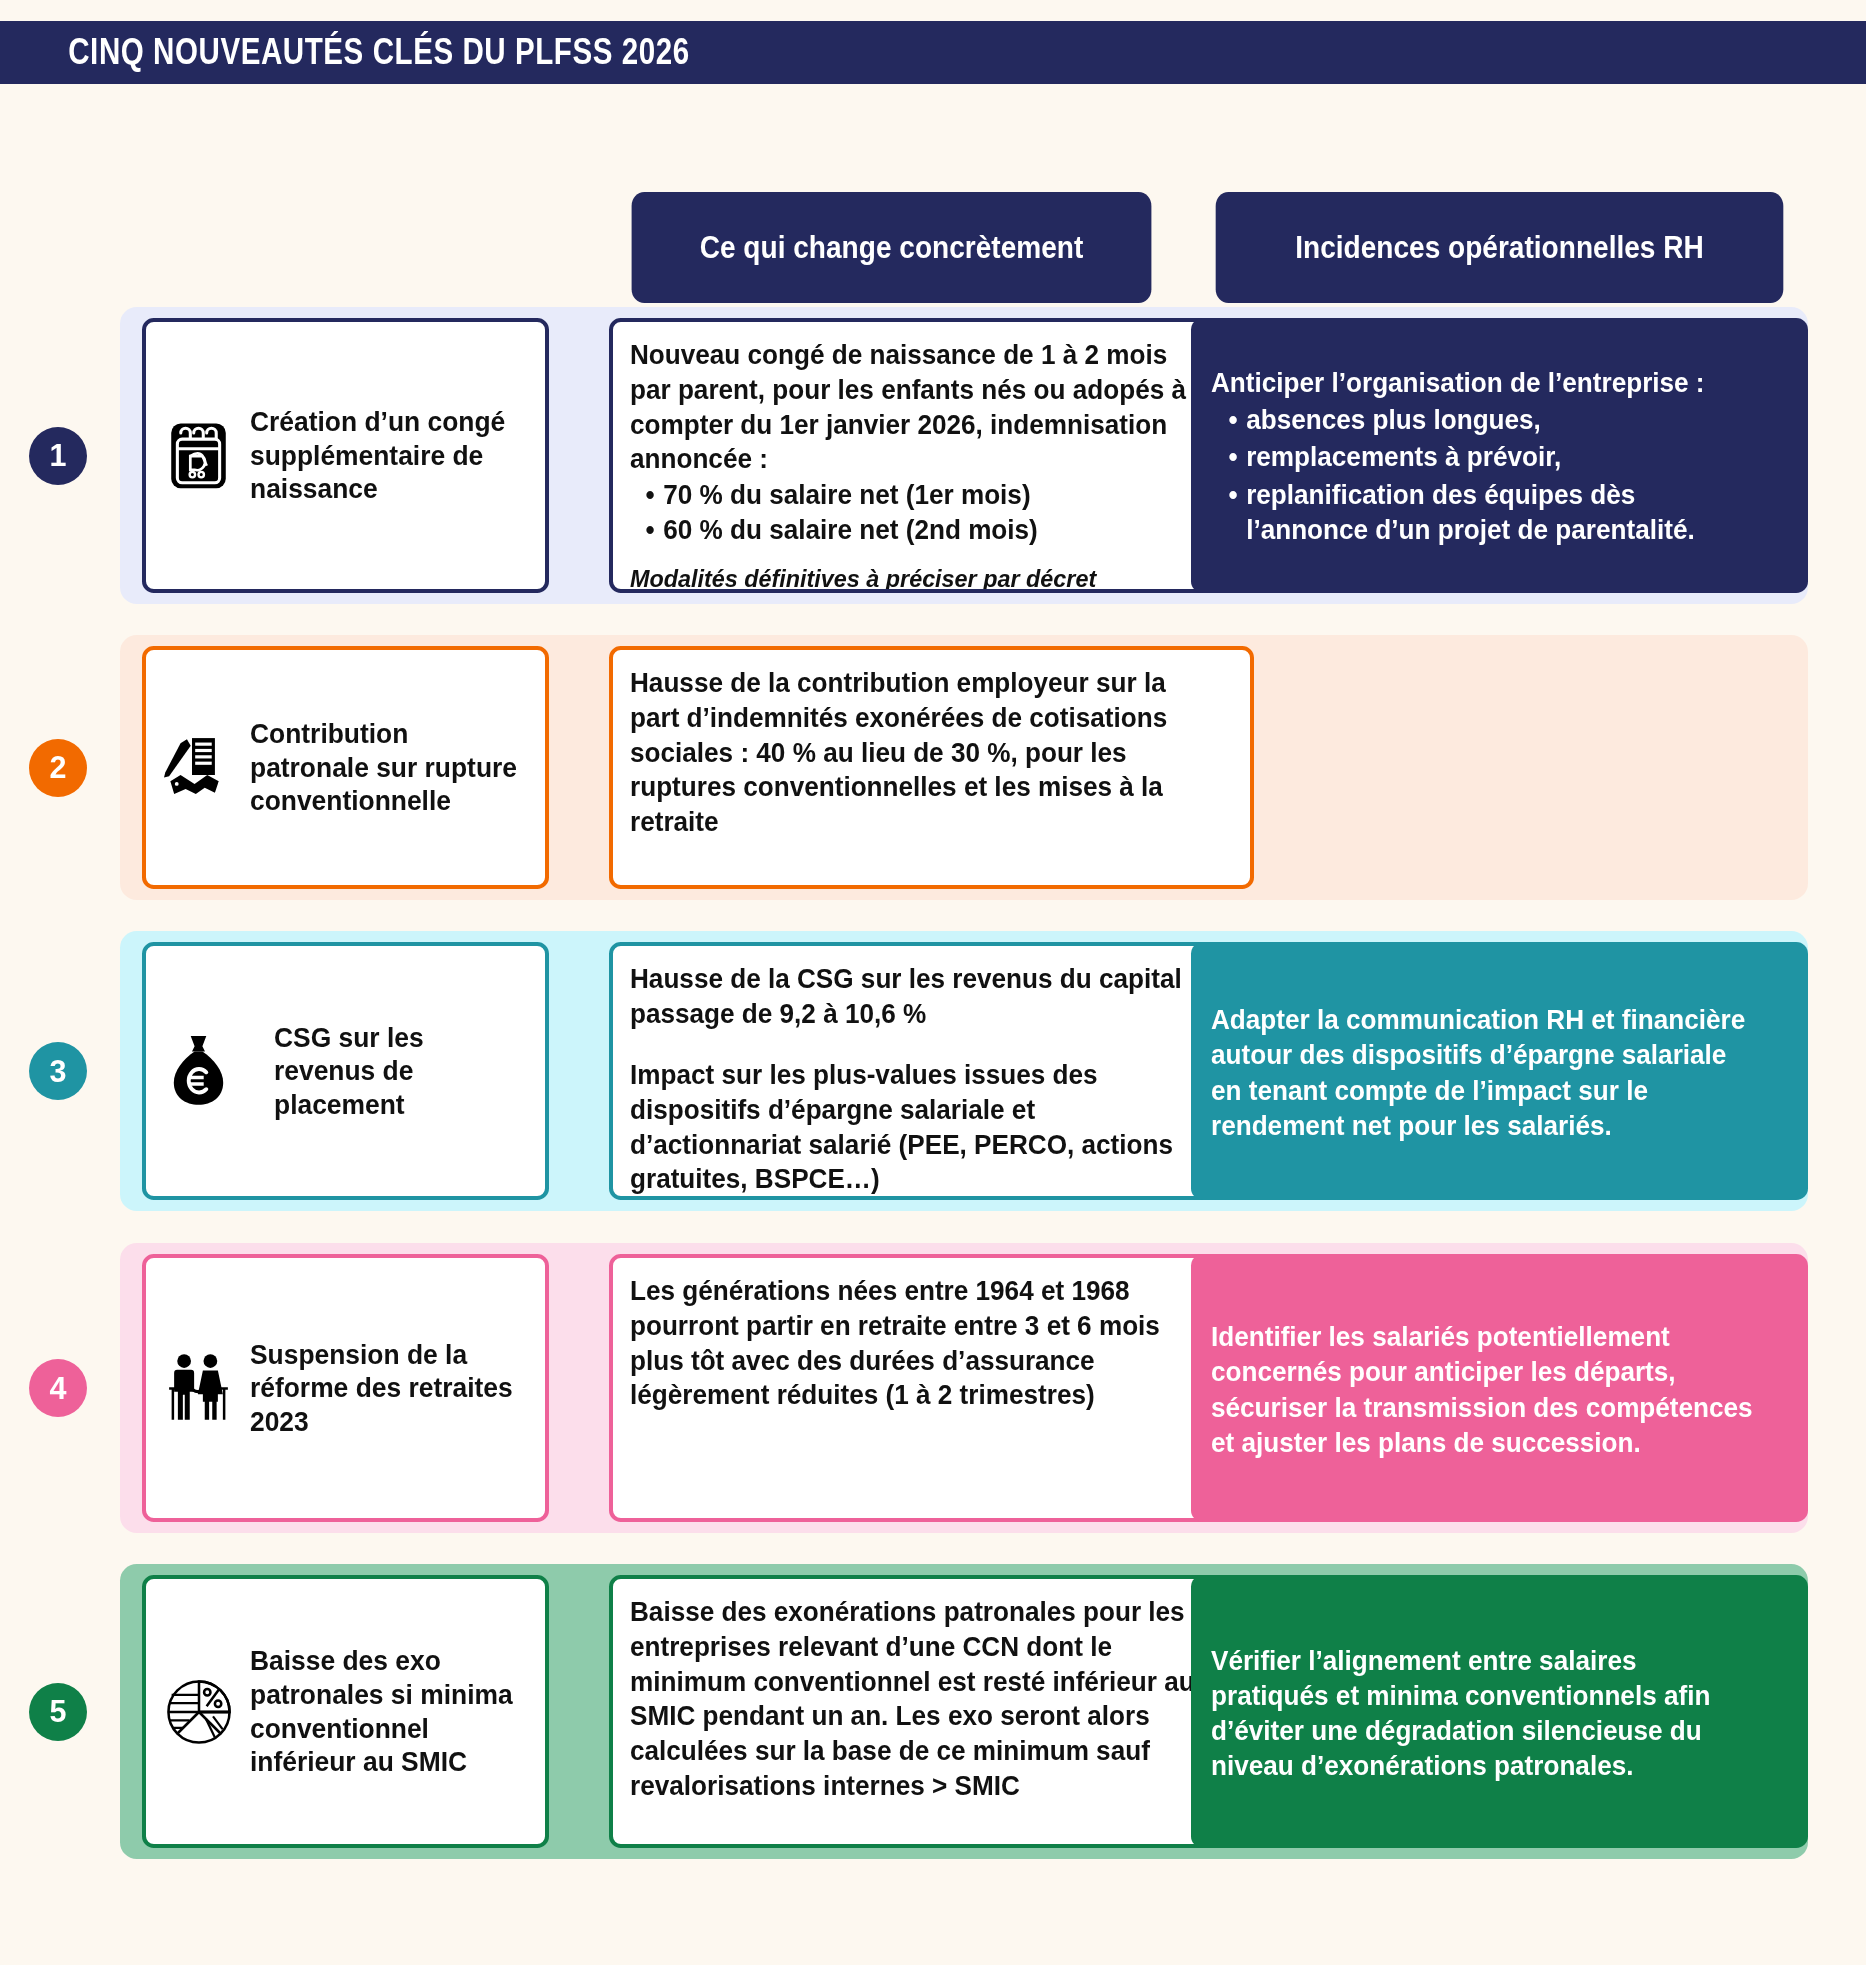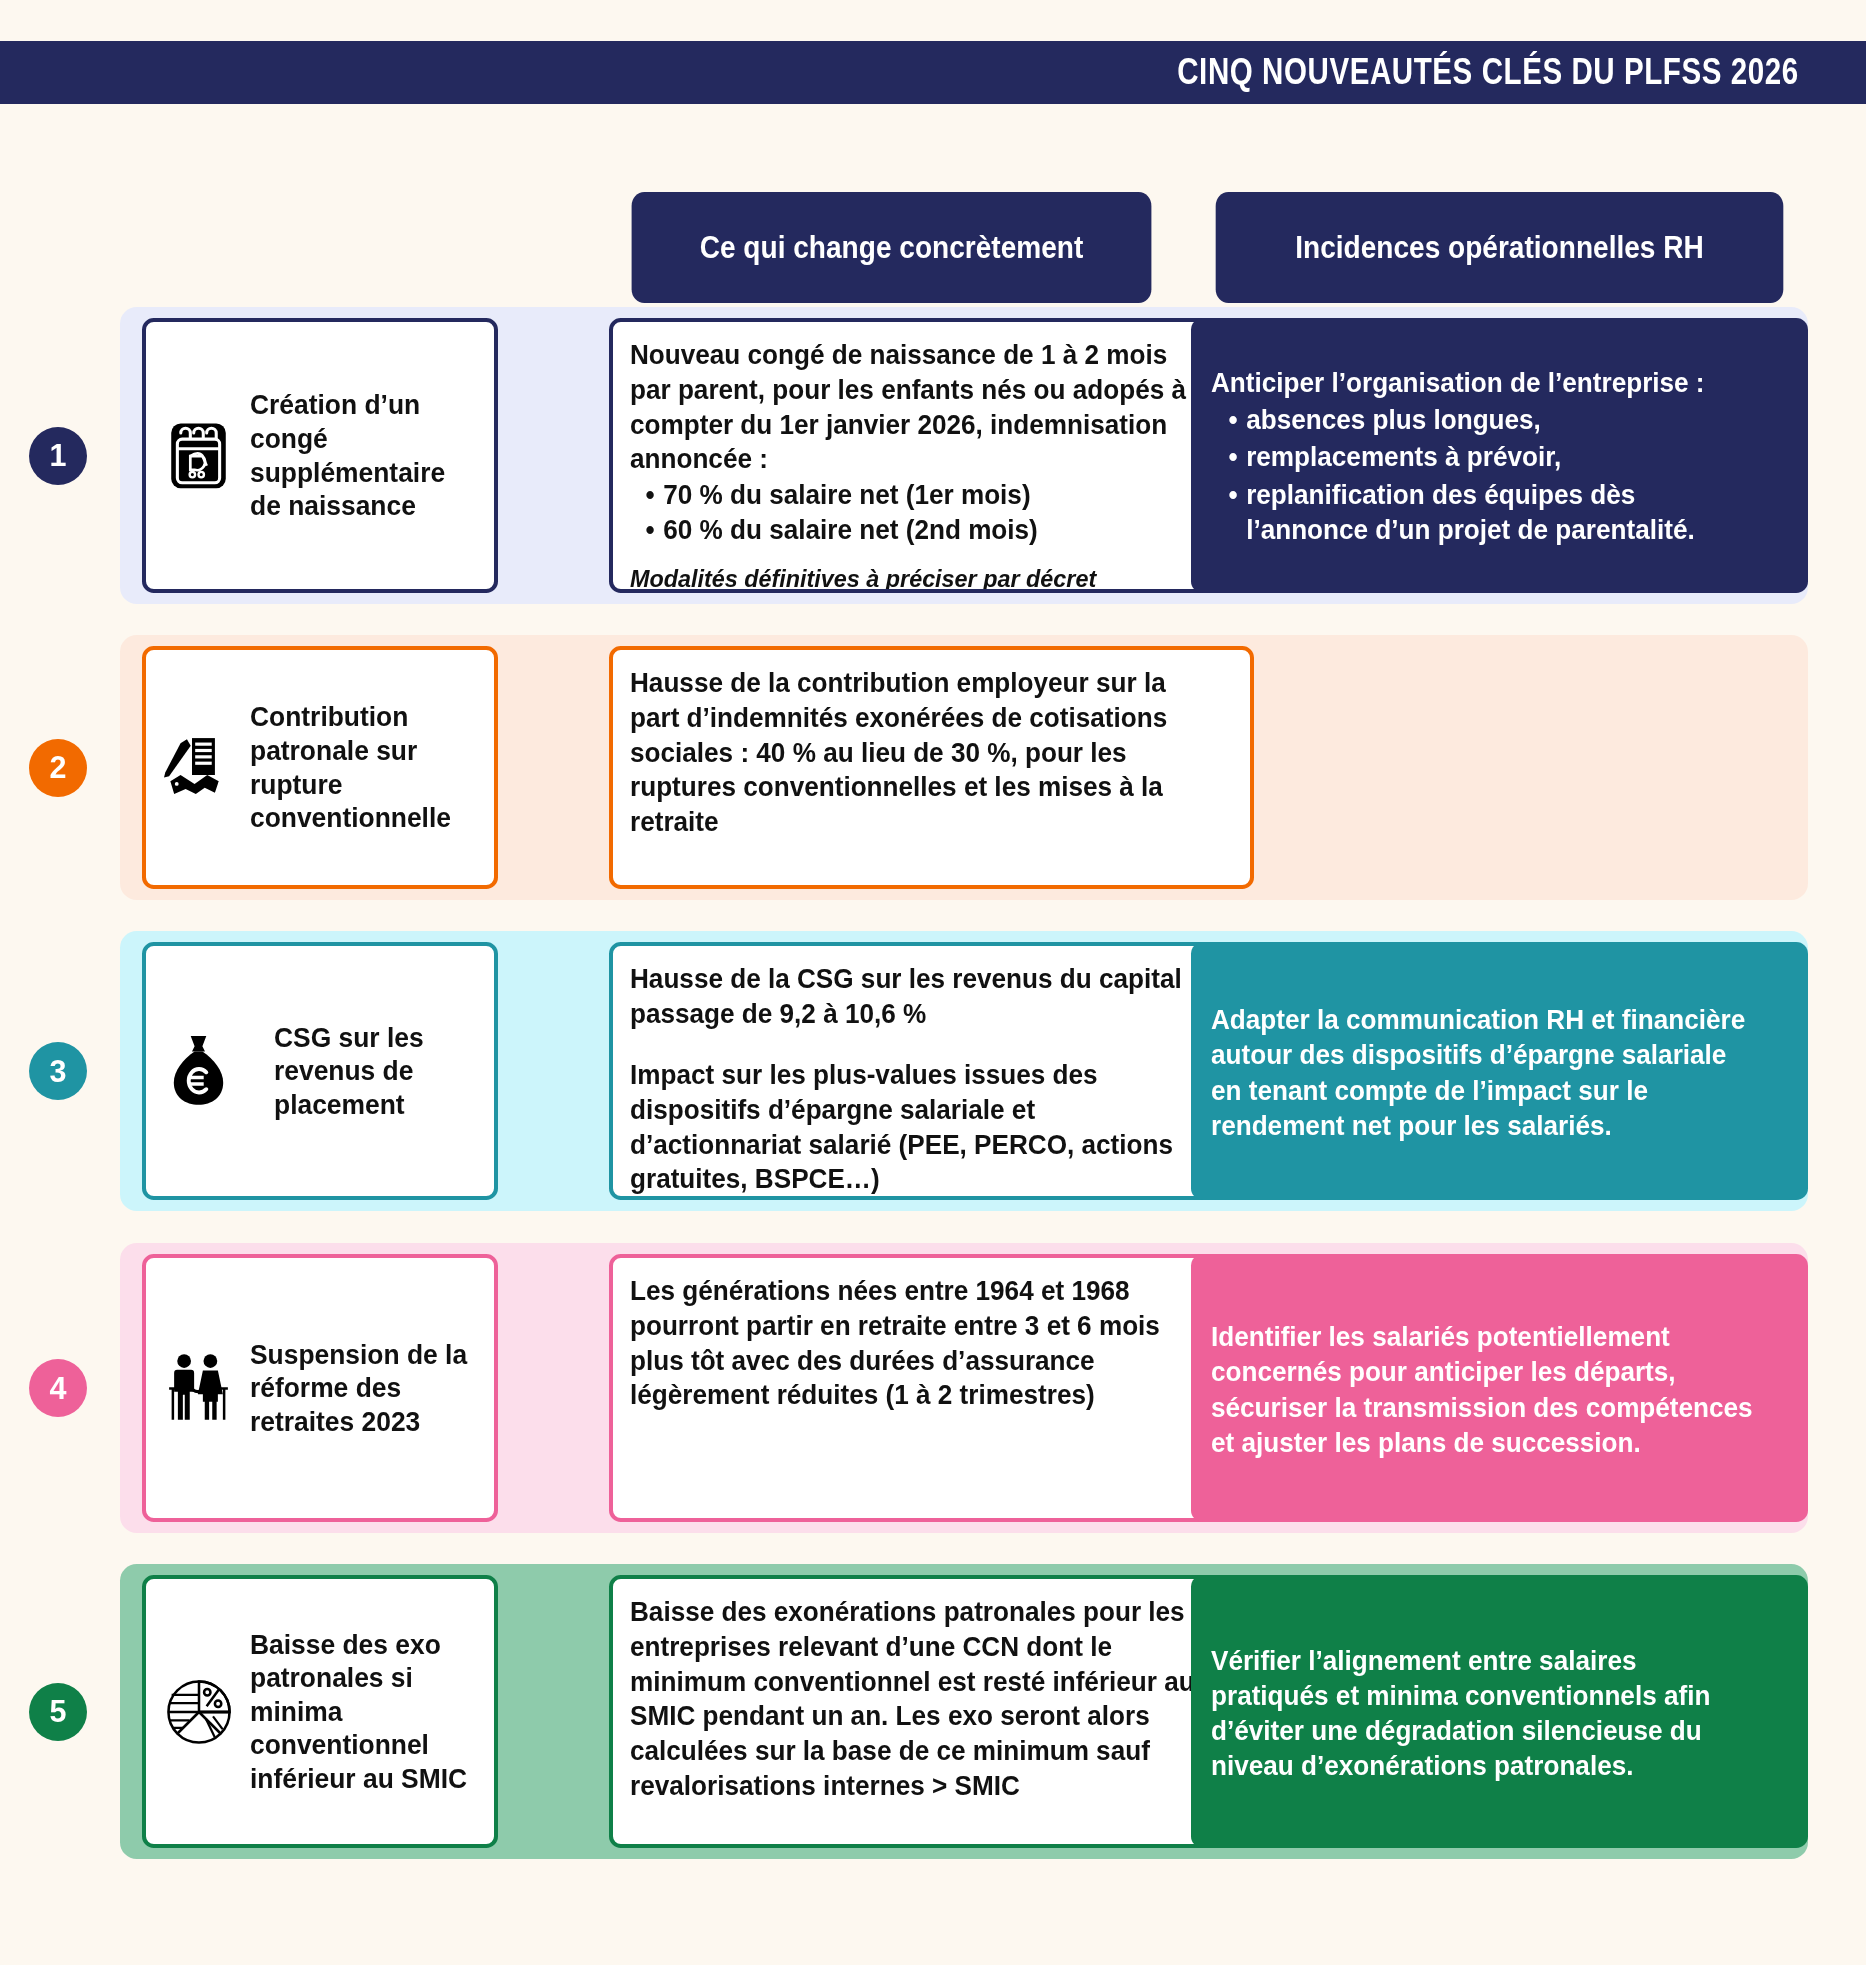--- a/index.html
+++ b/index.html
@@ -18,22 +18,21 @@
   
   .title-bar {
     position: absolute;
     left: 0;
     top: 20.6px;
     width: 1867px;
     height: 63px;
     background: #24295e;
     display: flex;
     align-items: center;
-    justify-content: flex-end;
-    margin-top: 20px;
+    justify-content: flex-start;
   }
   .title-bar h1 {
     margin: 0;
     color: #ffffff;
     font-family: "Liberation Sans Narrow", "Liberation Sans", sans-serif;
     font-size: 36px;
     font-weight: bold;
     letter-spacing: 0.7px;
     transform: scaleX(0.82);
     white-space: nowrap;
@@ -97,21 +96,21 @@
   }
 
   .cell {
     position: absolute;
     box-sizing: border-box;
     border-radius: 11.8px;
     overflow: hidden;
   }
   .cell-title {
     left: 22px;
-    width: 356px;
+    width: 407px;
     top: 10.8px;
     bottom: 10.8px;
     background: #ffffff;
     border-style: solid;
     border-width: 4.4px;
     display: flex;
     align-items: center;
     padding: 0 12.8px 0 14.7px;
   }
   .cell-mid {

